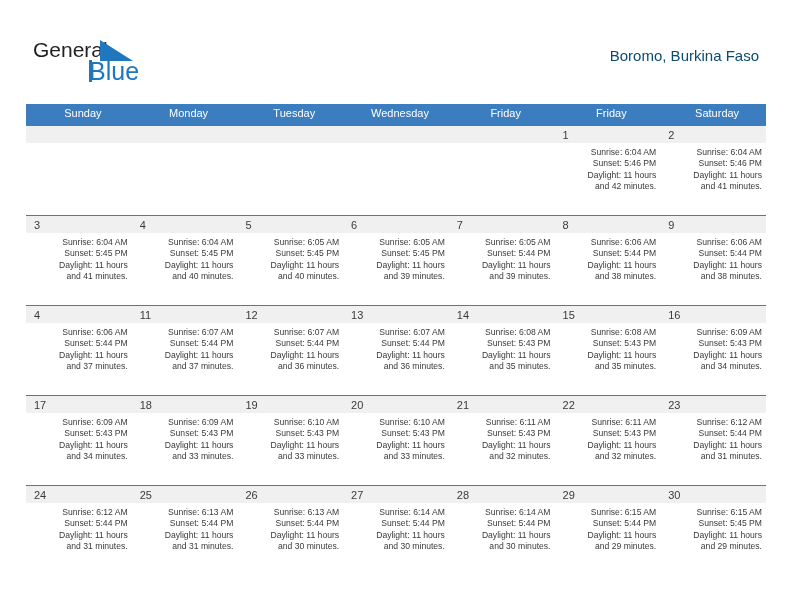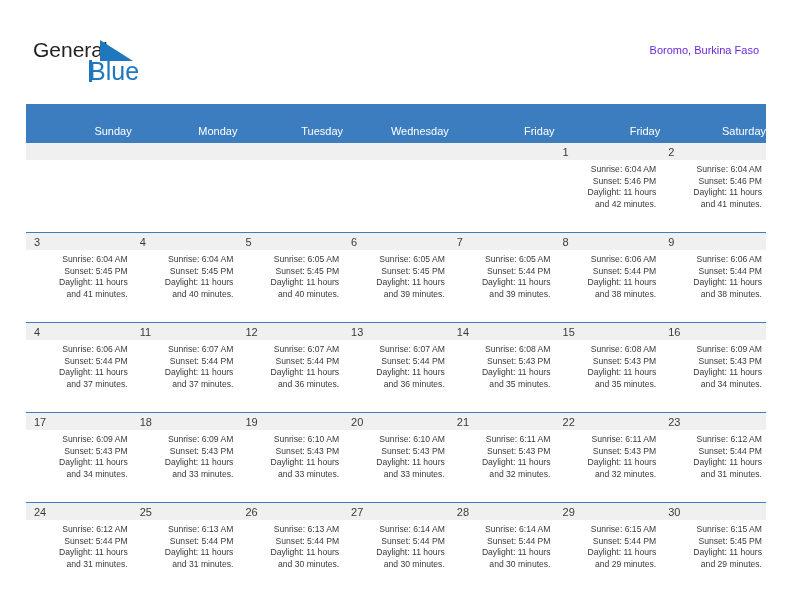--- a/index.html
+++ b/index.html
@@ -65,42 +65,42 @@
     text-align: right;
   }
   .cal-title {
     font-size: 27px;
     color: #2a2a2a;
     font-weight: normal;
     line-height: 32px;
     letter-spacing: 0.2px;
   }
   .cal-subtitle {
-    font-size: 11px;
-    color: #6d28d9;
+    font-size: 15px;
+    color: #0c4a6e;
     line-height: 20px;
-    margin-top: 8px;
+    margin-top: 14px;
   }
 
   
   .calendar {
     position: absolute;
     left: 26px;
     top: 104px;
     width: 740px;
     border-collapse: collapse;
     table-layout: fixed;
   }
   .calendar th {
     background: #3b7dbf;
     color: #ffffff;
     font-size: 11px;
     font-weight: normal;
-    text-align: right;
-    padding: 21px 0 5px 8px;
+    text-align: center;
+    padding: 3px 0 5px 8px;
     height: 21px;
     border: none;
   }
   .calendar td {
     width: 105.7px;
     height: 90px;
     vertical-align: top;
     border-top: 1px solid #3b7dbf;
     padding: 0;
     background: #ffffff;

